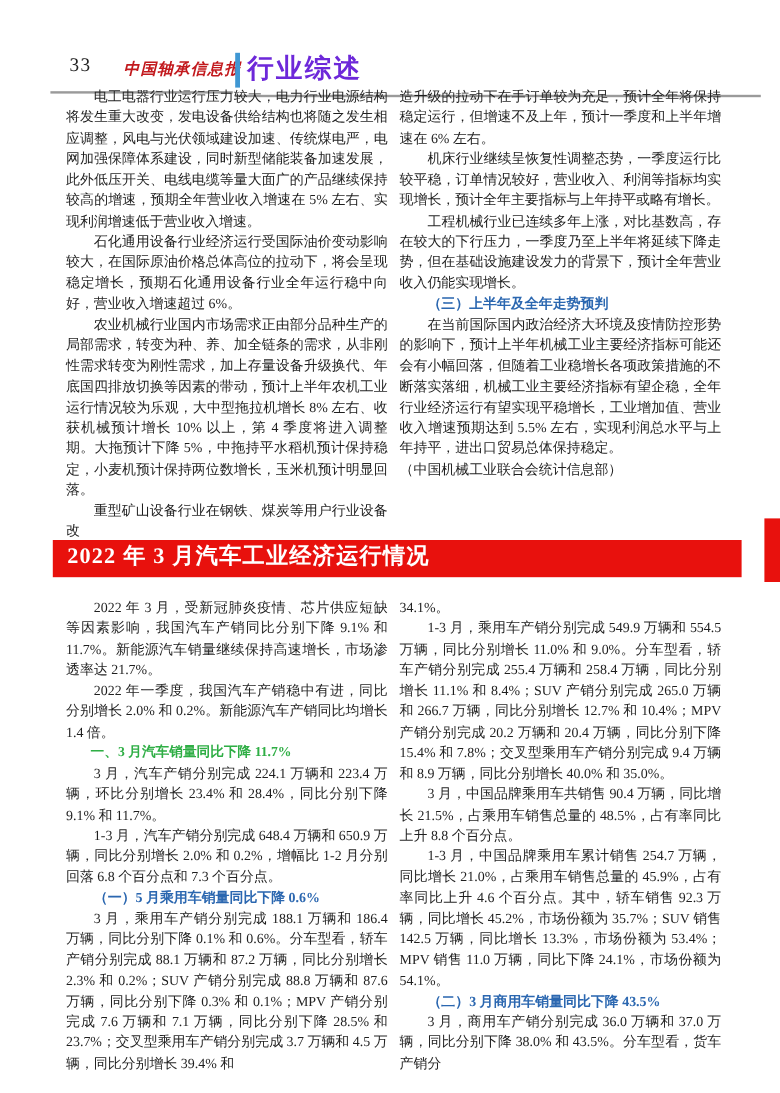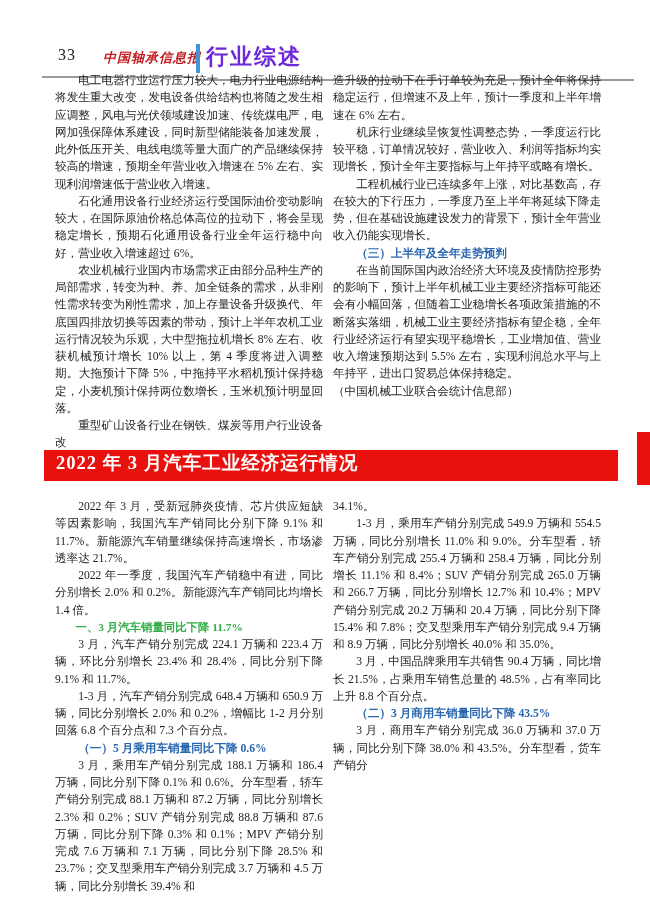--- a/index.html
+++ b/index.html
@@ -92,18 +92,19 @@
       <p class="h-green">一、3 月汽车销量同比下降 11.7%</p>
       <p class="para">3 月，汽车产销分别完成 224.1 万辆和 223.4 万辆，环比分别增长 23.4% 和 28.4%，同比分别下降 9.1% 和 11.7%。</p>
       <p class="para">1-3 月，汽车产销分别完成 648.4 万辆和 650.9 万辆，同比分别增长 2.0% 和 0.2%，增幅比 1-2 月分别回落 6.8 个百分点和 7.3 个百分点。</p>
       <p class="h-blue">（一）5 月乘用车销量同比下降 0.6%</p>
       <p class="para">3 月，乘用车产销分别完成 188.1 万辆和 186.4 万辆，同比分别下降 0.1% 和 0.6%。分车型看，轿车产销分别完成 88.1 万辆和 87.2 万辆，同比分别增长 2.3% 和 0.2%；SUV 产销分别完成 88.8 万辆和 87.6 万辆，同比分别下降 0.3% 和 0.1%；MPV 产销分别完成 7.6 万辆和 7.1 万辆，同比分别下降 28.5% 和 23.7%；交叉型乘用车产销分别完成 3.7 万辆和 4.5 万辆，同比分别增长 39.4% 和</p>
     </div>
     <div class="col">
       <p class="cont">34.1%。</p>
       <p class="para">1-3 月，乘用车产销分别完成 549.9 万辆和 554.5 万辆，同比分别增长 11.0% 和 9.0%。分车型看，轿车产销分别完成 255.4 万辆和 258.4 万辆，同比分别增长 11.1% 和 8.4%；SUV 产销分别完成 265.0 万辆和 266.7 万辆，同比分别增长 12.7% 和 10.4%；MPV 产销分别完成 20.2 万辆和 20.4 万辆，同比分别下降 15.4% 和 7.8%；交叉型乘用车产销分别完成 9.4 万辆和 8.9 万辆，同比分别增长 40.0% 和 35.0%。</p>
       <p class="para">3 月，中国品牌乘用车共销售 90.4 万辆，同比增长 21.5%，占乘用车销售总量的 48.5%，占有率同比上升 8.8 个百分点。</p>
+      <p class="para">1-3 月，中国品牌乘用车累计销售 254.7 万辆，同比增长 21.0%，占乘用车销售总量的 45.9%，占有率同比上升 4.6 个百分点。其中，轿车销售 92.3 万辆，同比增长 45.2%，市场份额为 35.7%；SUV 销售 142.5 万辆，同比增长 13.3%，市场份额为 53.4%；MPV 销售 11.0 万辆，同比下降 24.1%，市场份额为 54.1%。</p>
       <p class="h-blue">（二）3 月商用车销量同比下降 43.5%</p>
       <p class="para">3 月，商用车产销分别完成 36.0 万辆和 37.0 万辆，同比分别下降 38.0% 和 43.5%。分车型看，货车产销分</p>
     </div>
   </section>
 
 </div>
 
 </body></html>

